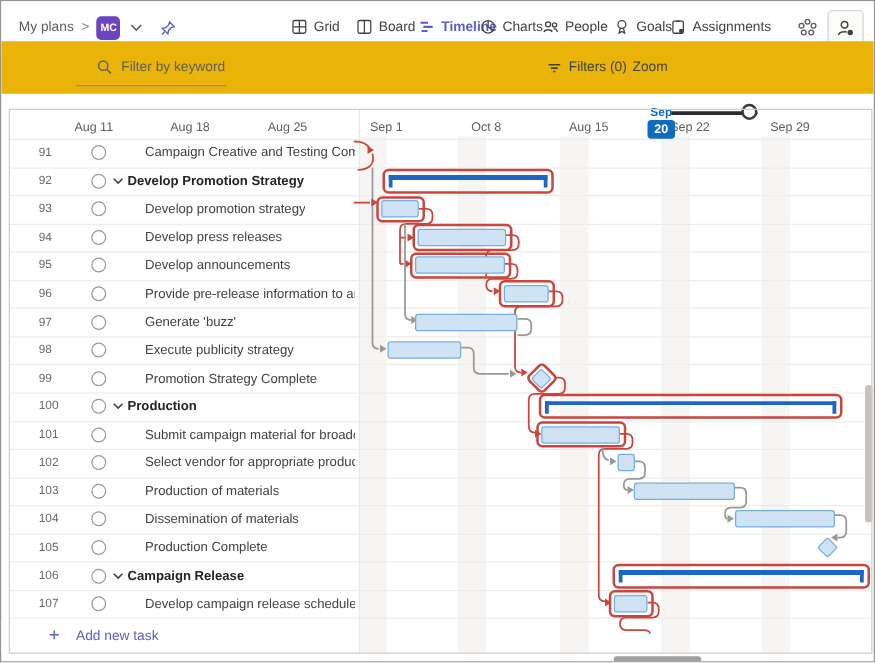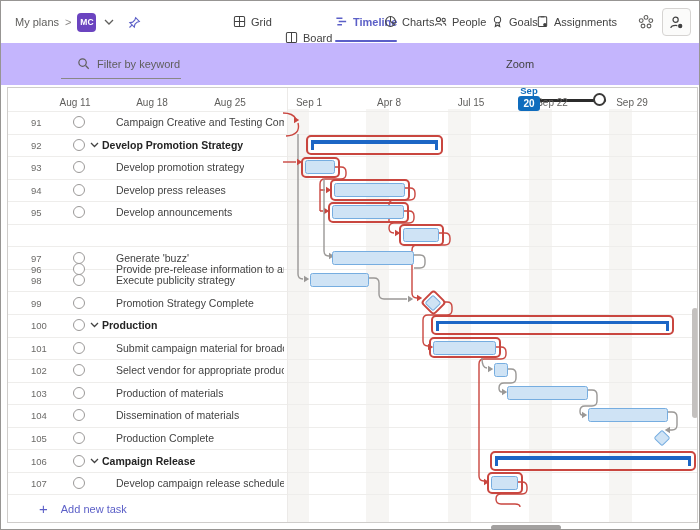--- a/index.html
+++ b/index.html
@@ -10,21 +10,21 @@
   .crumb-link{font-size:11px;color:#5f5e5c;cursor:pointer;}
   .crumb-sep{font-size:11px;color:#8a8886;}
   .plan-logo{width:19px;height:19px;border-radius:4px;background:var(--plan);color:#fff;font-size:8.5px;font-weight:bold;display:flex;align-items:center;justify-content:center;}
   .plan-name{font-size:12.5px;font-weight:bold;color:#242424;}
   .tab{position:absolute;top:0;height:41px;display:flex;align-items:center;gap:5px;font-size:11px;color:#424242;cursor:pointer;}
   .tab.active{color:var(--accent);font-weight:bold;}
   .tab.active::after{content:"";position:absolute;left:0;right:0;bottom:0;height:2.5px;border-radius:2px;background:var(--accent);}
   .top-actions{position:absolute;right:8px;top:0;height:42px;display:flex;align-items:center;gap:8px;}
   .iconbtn{width:27px;height:26px;border:1px solid #d6d4d2;border-radius:4px;background:#fbfbfa;display:flex;align-items:center;justify-content:center;cursor:pointer;}
   
-  .toolbar{position:absolute;left:0;top:42px;width:100%;height:42px;background:#c4b5fd;}
+  .toolbar{position:absolute;left:0;top:32px;width:100%;height:42px;background:#eab308;}
   .search{position:absolute;left:60px;top:6px;width:120px;height:30px;border-bottom:1px solid #8a8886;display:flex;align-items:center;gap:6px;padding-left:16px;box-sizing:border-box;}
   .search input{border:none;outline:none;background:transparent;font-size:11px;width:90px;color:#424242;font-family:"Liberation Sans",sans-serif;}
   .search input::placeholder{color:#5f5e5c;}
   .tbitem{position:absolute;top:8px;height:26px;display:flex;align-items:center;gap:5px;font-size:11px;color:#424242;cursor:pointer;}
   .slider-track{position:absolute;left:535px;top:56px;width:70px;height:2.5px;border-radius:2px;background:#2b2b2b;}
   .slider-thumb{position:absolute;left:592px;top:50px;width:13px;height:13px;border-radius:50%;background:#fff;border:2px solid #3b3a39;box-sizing:border-box;cursor:pointer;}
   
   .pane-border{position:absolute;left:6px;top:86px;width:691px;height:436px;border:1px solid #cfcdcb;box-sizing:border-box;pointer-events:none;z-index:7;}
   .pane-divider{position:absolute;left:286px;top:87px;width:1px;height:434px;background:#eceae8;z-index:2;}
   .stripes{position:absolute;left:287px;top:108px;width:404px;height:413px;overflow:hidden;z-index:0;}
@@ -82,21 +82,21 @@
     <div id="tabs">
         <span class="tab" style="left: 232px;">
           <span style="display: flex;">
             <svg width="13" height="13" viewBox="0 0 14 14" fill="none" stroke="currentColor" stroke-width="1.1">
               <rect x="1.5" y="1.5" width="11" height="11" rx="1.5"></rect>
               <path d="M7 1.5 V12.5 M1.5 7 H12.5"></path>
             </svg>
           </span>
           <span>Grid</span>
         </span>
-        <span class="tab" style="left: 284px; margin-top: 16px;">
+        <span class="tab" style="left: 284px;">
           <span style="display: flex;">
             <svg width="13" height="13" viewBox="0 0 14 14" fill="none" stroke="currentColor" stroke-width="1.1">
               <rect x="1.5" y="1.5" width="11" height="11" rx="1.5"></rect>
               <path d="M7 1.5 V12.5"></path>
             </svg>
           </span>
           <span>Board</span>
         </span>
         <span class="tab active" style="left: 334px;">
           <span style="display: flex;">
@@ -176,20 +176,30 @@
       <span style="position:absolute;left:16px;top:8px;display:flex;">
         <svg width="13" height="13" viewBox="0 0 14 14">
             <g fill="none" stroke="#5f5e5c" stroke-width="1.3">
               <circle cx="6" cy="6" r="4"></circle>
               <path d="M9.2 9.2 L12.6 12.6"></path>
             </g>
           </svg>
       </span>
       <input style="margin-left: 18px;" placeholder="Filter by keyword">
     </div>
+    <span class="tbitem" style="left:436px;">
+      <span style="display:flex;">
+          <svg width="13" height="13" viewBox="0 0 14 14">
+            <g fill="none" stroke="#424242" stroke-width="1.3">
+              <path d="M2 4 H12 M4 7 H10 M6 10 H8"></path>
+            </g>
+          </svg>
+        </span>
+      <span>Filters (0)</span>
+    </span>
     <span class="tbitem" style="left:505px;">
       <span>Zoom</span>
     </span>
     <span class="slider-track"></span>
     <span class="slider-thumb"></span>
   </div>
 
   <div class="stripes" id="stripes">
       <div class="stripe" style="left: -2px; width: 23px;"></div>
       <div class="stripe" style="left: 78px; width: 23px;"></div>
@@ -215,22 +225,22 @@
       <div class="rowline" style="top: 425.7px;"></div>
       <div class="rowline" style="top: 448.3px;"></div>
       <div class="rowline" style="top: 470.8px;"></div>
       <div class="rowline" style="top: 493.4px;"></div>
     </div>
   <div id="headerlabels">
       <span class="wk-label" style="left: 74px;">Aug 11</span>
       <span class="wk-label" style="left: 151px;">Aug 18</span>
       <span class="wk-label" style="left: 229px;">Aug 25</span>
       <span class="wk-label" style="left: 308px;">Sep 1</span>
-      <span class="wk-label" style="left: 388px;">Apr 8</span>
-      <span class="wk-label" style="left: 470px;">Jul 15</span>
+      <span class="wk-label" style="left: 388px;">Oct 8</span>
+      <span class="wk-label" style="left: 470px;">Aug 15</span>
       <span class="wk-label" style="left: 551px;">Sep 22</span>
       <span class="wk-label" style="left: 631px;">Sep 29</span>
       <span class="today-month" style="left: 528px;">Sep</span>
       <span class="today-badge" style="left: 517px;">20</span>
     </div>
   <div id="rows">
       <div class="trow" style="top: 110px; height: 22.55px;">
         <span class="tnum">91</span>
         <span class="tcircle"></span>
         <span class="tname">Campaign Creative and Testing Complete</span>
@@ -253,21 +263,21 @@
       <div class="trow" style="top: 177.7px; height: 22.55px;">
         <span class="tnum">94</span>
         <span class="tcircle"></span>
         <span class="tname">Develop press releases</span>
       </div>
       <div class="trow" style="top: 200.2px; height: 22.55px;">
         <span class="tnum">95</span>
         <span class="tcircle"></span>
         <span class="tname">Develop announcements</span>
       </div>
-      <div class="trow" style="top: 222.8px; height: 22.55px; margin-top: 34px;">
+      <div class="trow" style="top: 222.8px; height: 22.55px;">
         <span class="tnum">96</span>
         <span class="tcircle"></span>
         <span class="tname">Provide pre-release information to analysts</span>
       </div>
       <div class="trow" style="top: 245.3px; height: 22.55px;">
         <span class="tnum">97</span>
         <span class="tcircle"></span>
         <span class="tname">Generate 'buzz'</span>
       </div>
       <div class="trow" style="top: 267.9px; height: 22.55px;">

